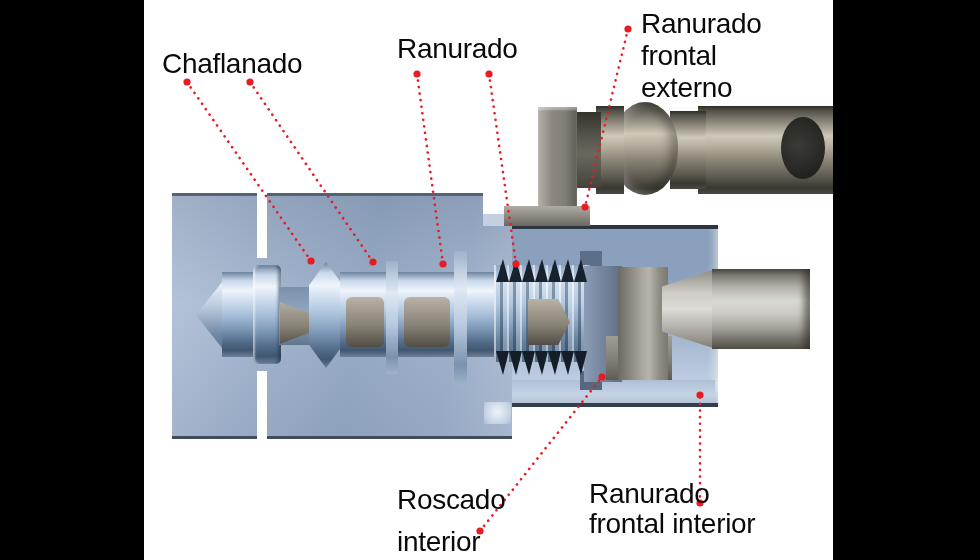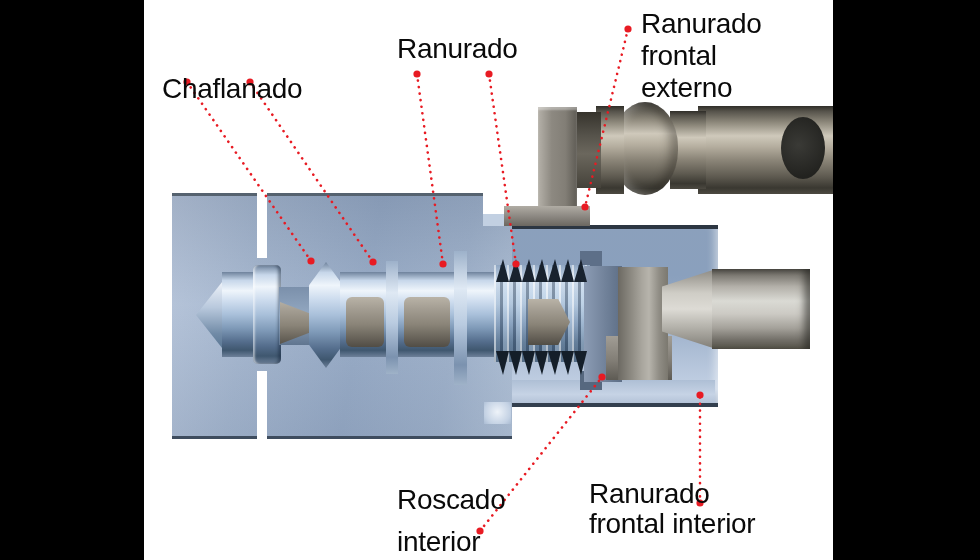--- a/index.html
+++ b/index.html
@@ -119,21 +119,21 @@
       <circle cx="311" cy="261" r="3.6"></circle>
       <circle cx="373" cy="262" r="3.6"></circle>
       <circle cx="443" cy="264" r="3.6"></circle>
       <circle cx="516" cy="264" r="3.6"></circle>
       <circle cx="585" cy="207" r="3.6"></circle>
       <circle cx="602" cy="377" r="3.6"></circle>
       <circle cx="700" cy="395" r="3.6"></circle>
     </g>
   </svg>
 
-  <div class="label" style="left:162px;top:48px;margin-top:25px;">Chaflanado</div>
+  <div class="label" style="left:162px;top:48px;">Chaflanado</div>
   <div class="label" style="left:397px;top:33px;">Ranurado</div>
   <div class="label" style="left:641px;top:8px;line-height:32px;">Ranurado
 frontal
 externo</div>
   <div class="label" style="left:397px;top:479px;line-height:42px;">Roscado
 interior</div>
   <div class="label" style="left:589px;top:479px;line-height:30px;">Ranurado
 frontal interior</div>
 
   <div class="bar" style="left:0;width:144px;"></div>

